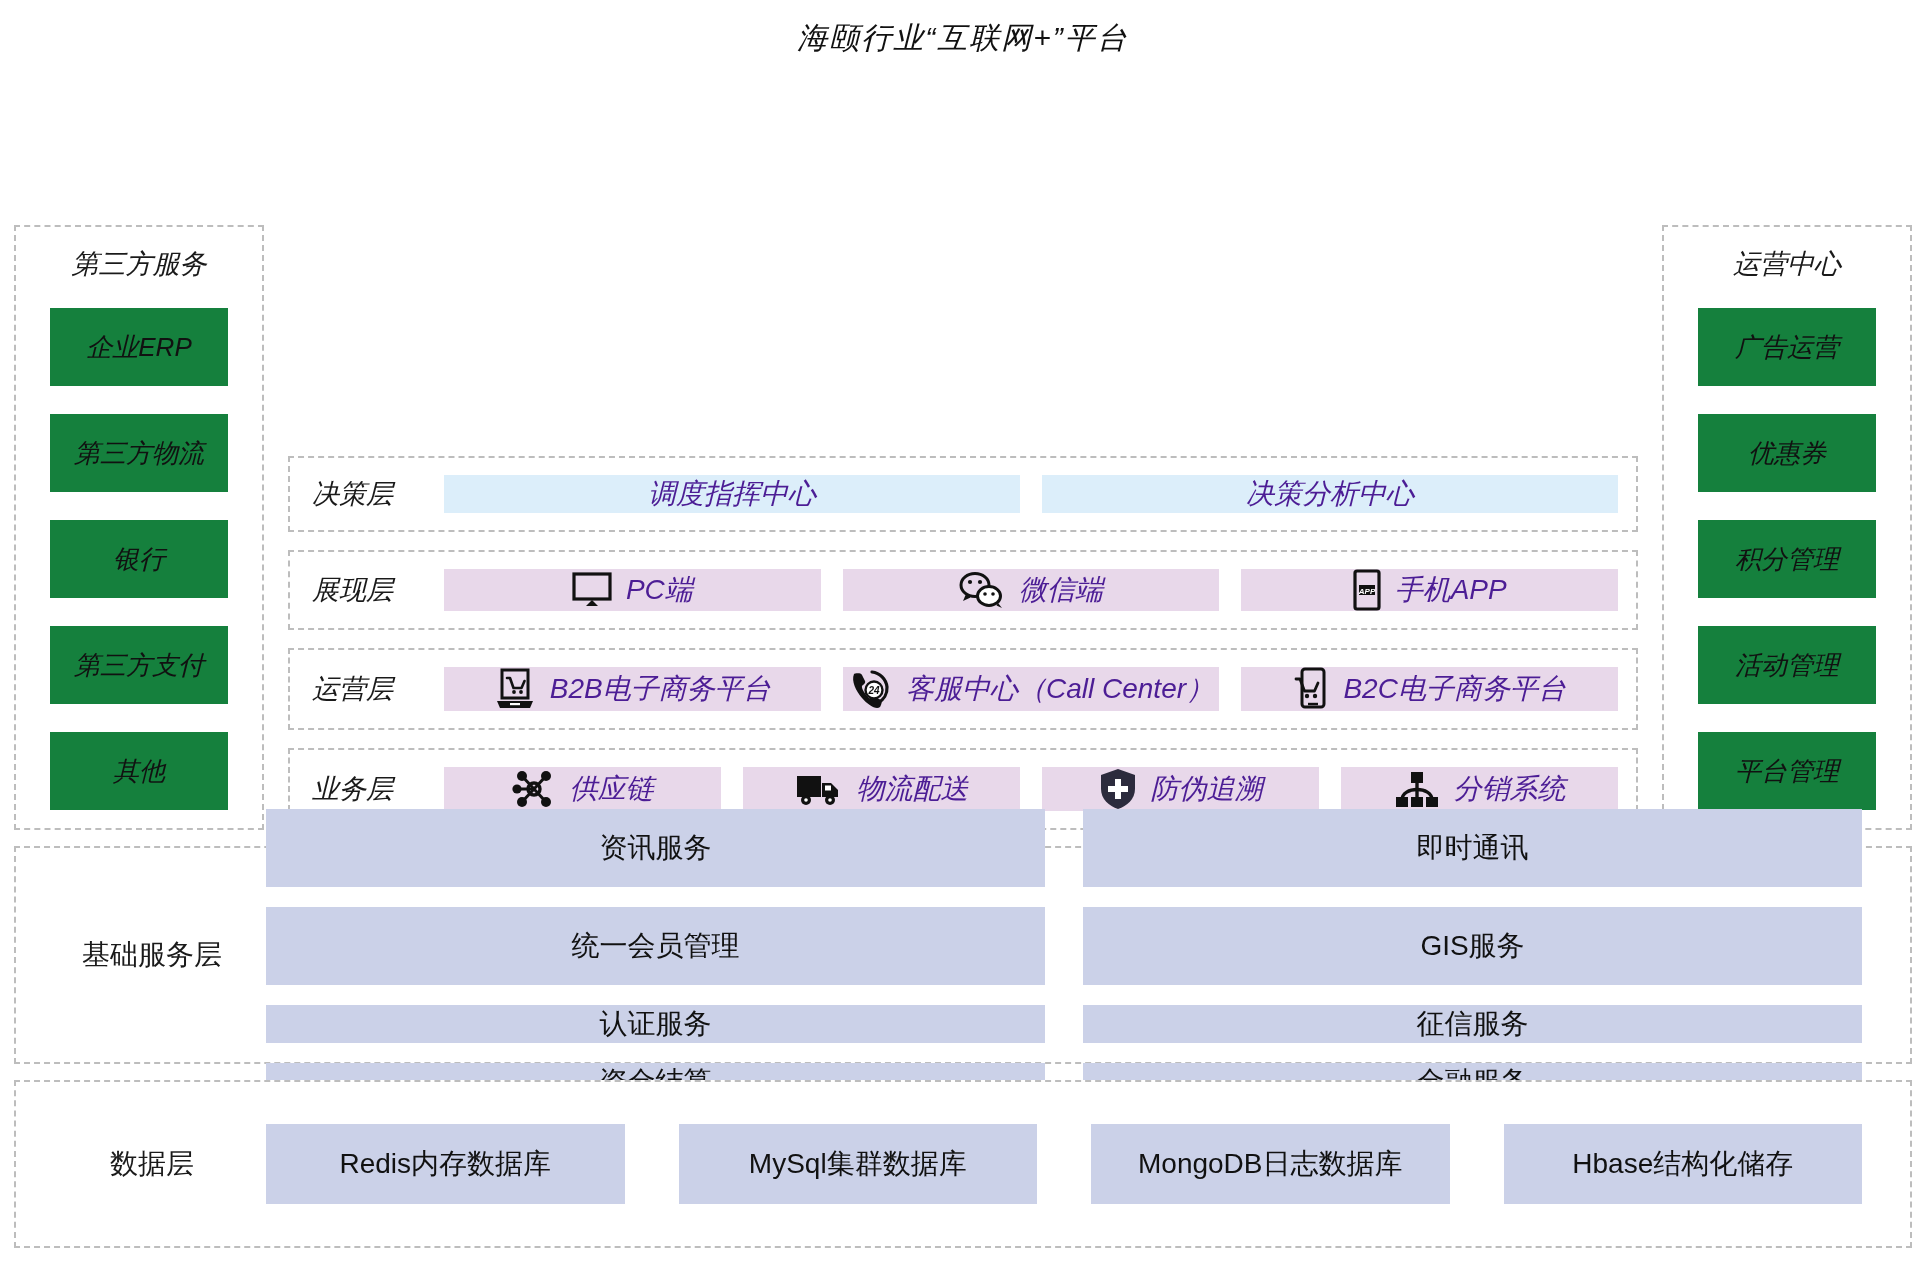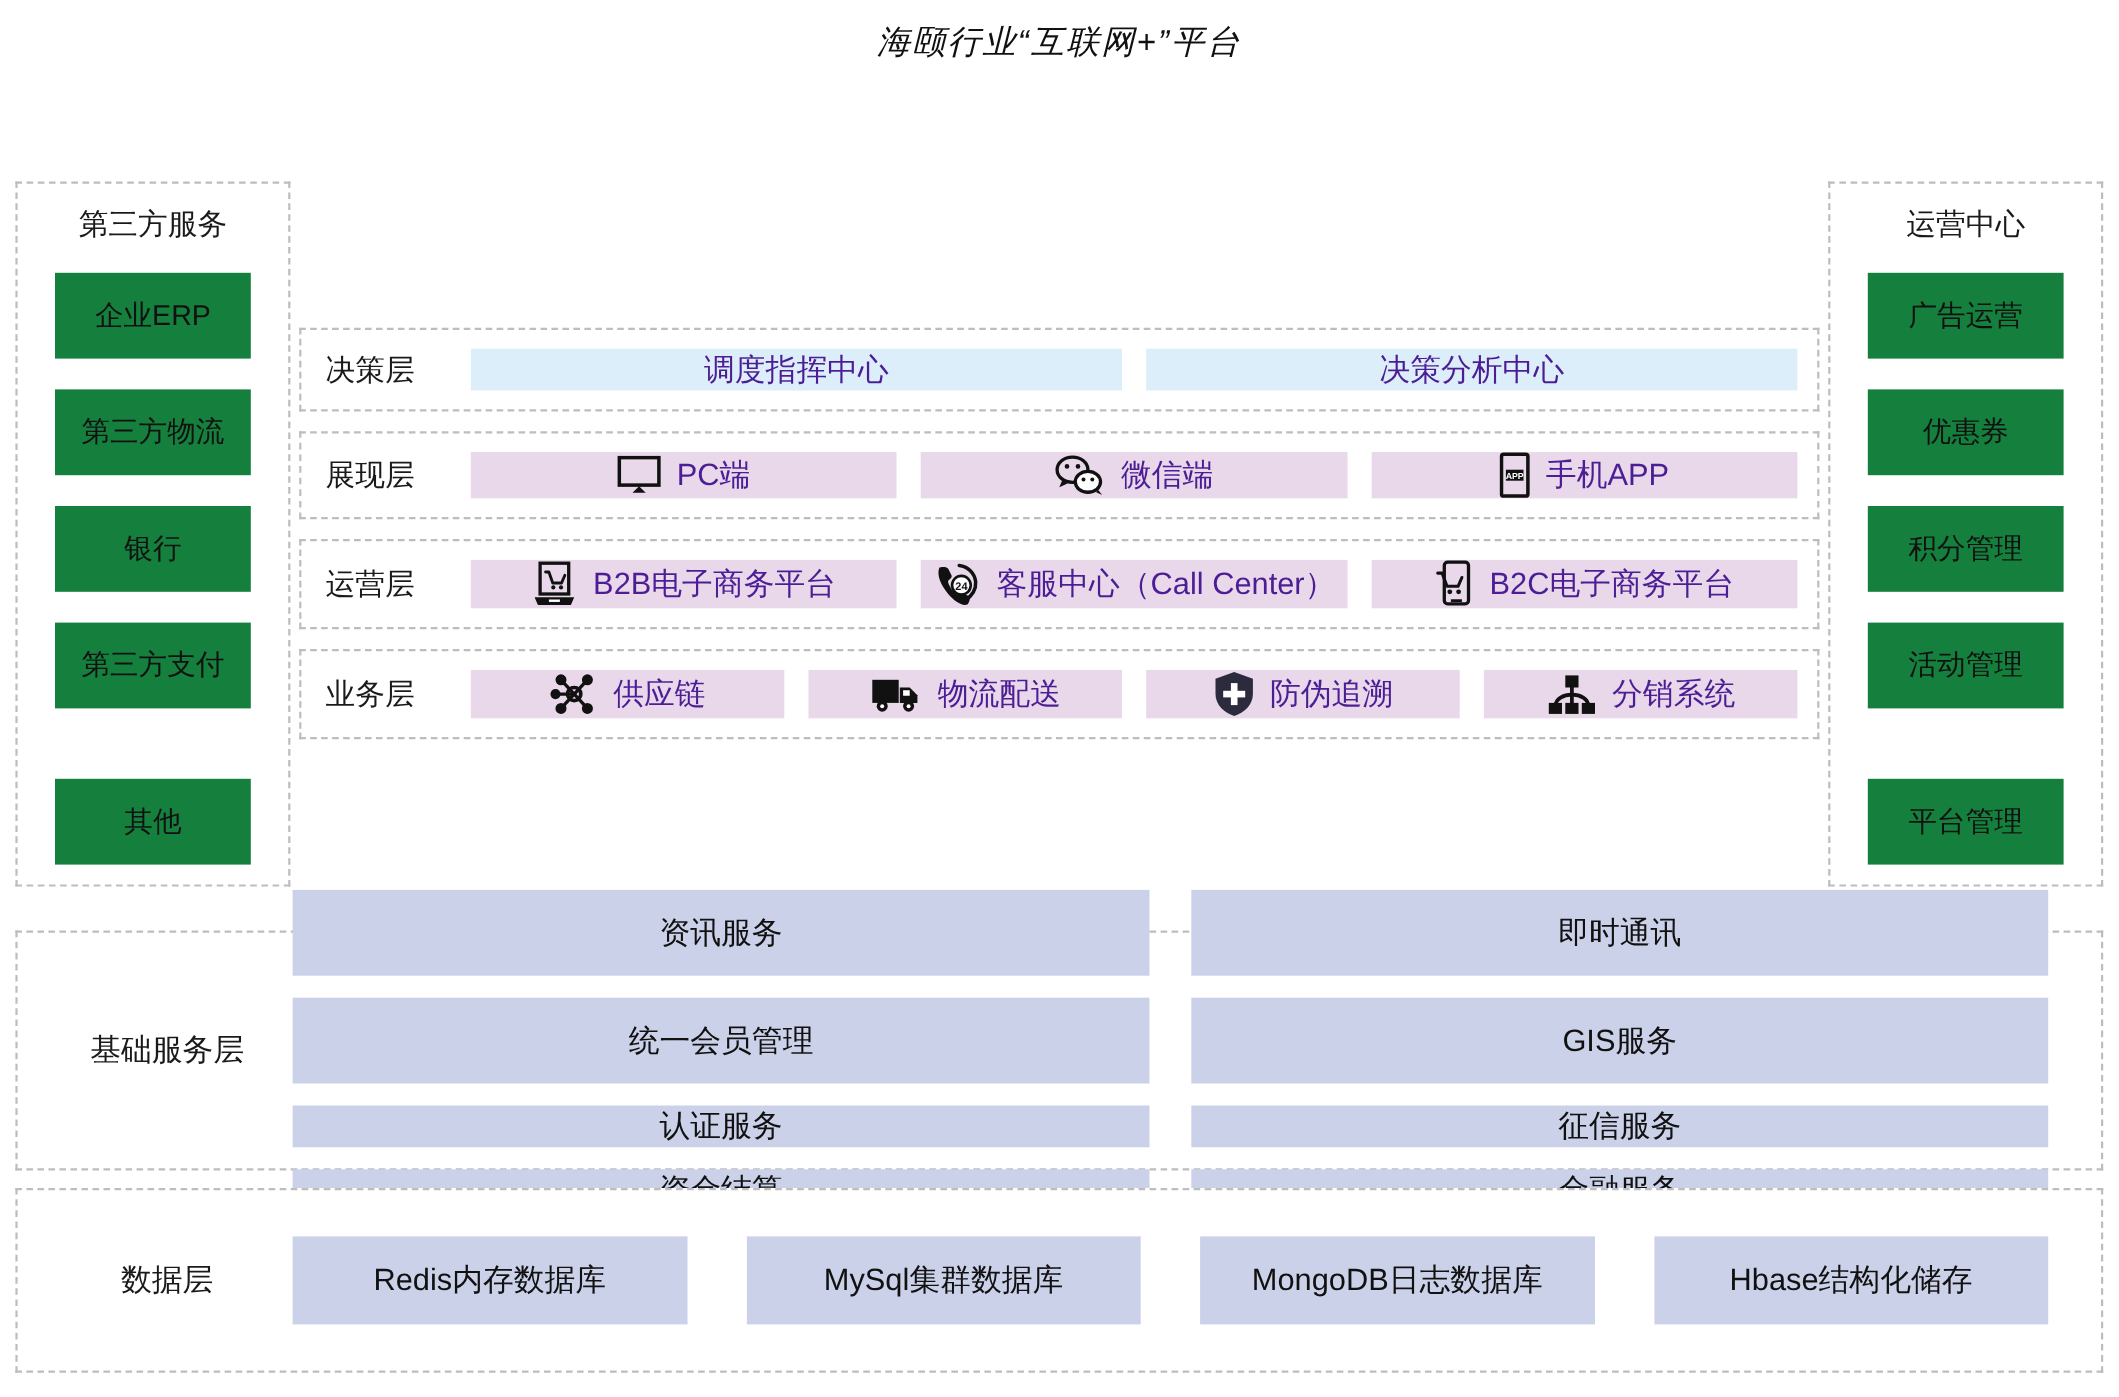--- a/index.html
+++ b/index.html
@@ -18,39 +18,39 @@
     text-align: center;
     font-size: 30px; font-weight: 400; letter-spacing: 2px;
     color: #111;
     font-style: italic;
   }
 
   
   .band {
     position: absolute; left: 14px; top: 140px;
     width: 1898px; height: 690px;
-    display: flex; align-items: center; gap: 8px;
+    display: flex; align-items: flex-end; gap: 24px; font-style: italic;
   }
   .dash { border: 2px dashed #bdbdbd; background: #fff; }
 
   .side-col {
     width: 250px; flex: 0 0 250px;
     display: flex; flex-direction: column; align-items: center;
     padding: 24px 0 18px 0;
   }
   .side-title {
     font-size: 27px; line-height: 1; margin-bottom: 30px; white-space: nowrap;
   }
   .side-box {
     width: 178px; height: 78px; margin-bottom: 28px;
     background: #15803d;
     display: flex; align-items: center; justify-content: center;
     font-size: 26px; color: #111; white-space: nowrap;
   }
-  .side-box:last-child { margin-bottom: 0; margin-top: 36px; }
+  .side-box:last-child { margin-bottom: 0; }
 
   .center-col {
     flex: 1 1 auto;
     display: flex; flex-direction: column; gap: 18px;
     border: none; background: transparent;
   }
 
   .layer {
     flex: 1 1 0;
     border: 2px dashed #bdbdbd; background: #fff;

